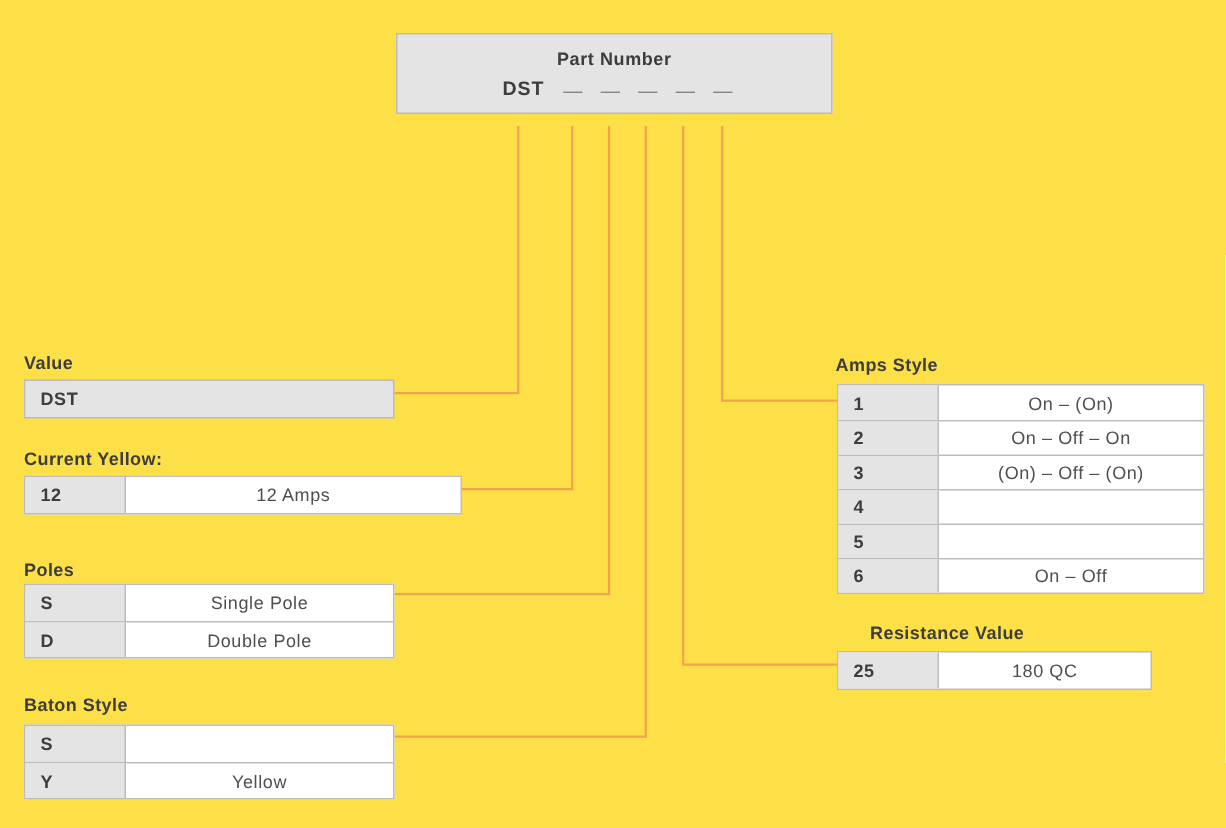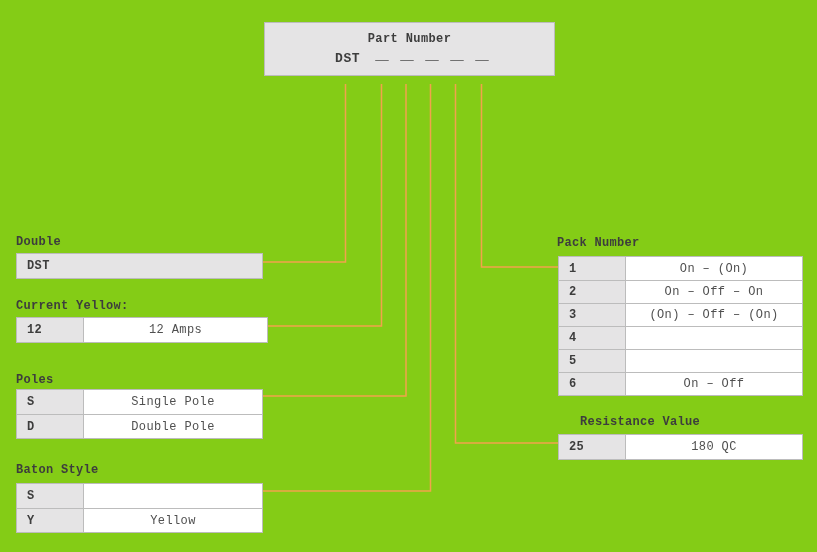--- a/index.html
+++ b/index.html
@@ -1,21 +1,21 @@
 <!DOCTYPE html>
 <html><head>
 <meta charset="utf-8">
 <style>
   html, body { margin: 0; padding: 0; background: #ffffff; }
   .canvas {
     position: relative;
     width: 817px;
     height: 552px;
-    background: #84cc16;
-    font-family: Liberation Mono, monospace;
+    background: #fde047;
+    font-family: Liberation Sans, sans-serif;
     overflow: hidden;
   }
 
   
   .connectors {
     position: absolute;
     left: 0; top: 0;
     width: 817px; height: 552px;
     pointer-events: none;
   }
@@ -117,29 +117,29 @@
     flex: 1 1 auto;
     justify-content: center;
     color: #4F4F4F;
     letter-spacing: 0.4px;
   }
 
   
   .lbl-series          { left: 16px;  top: 235px; }
   .tbl-series          { left: 16px;  top: 253px; width: 247px; }
   .lbl-current-rating  { left: 16px;  top: 299px; }
-  .tbl-current-rating  { left: 16px;  top: 317px; width: 252px; }
+  .tbl-current-rating  { left: 16px;  top: 317px; width: 292px; }
   .lbl-poles           { left: 16px;  top: 373px; text-align: center; }
   .tbl-poles           { left: 16px;  top: 389px; width: 247px; }
   .lbl-baton-style     { left: 16px;  top: 463px; }
   .tbl-baton-style     { left: 16px;  top: 483px; width: 247px; }
   .lbl-pack-style      { left: 557px; top: 236px; }
   .tbl-pack-style      { left: 558px; top: 256px; width: 245px; }
   .lbl-resistance      { left: 557px; top: 415px; margin-left: 23px; }
-  .tbl-resistance      { left: 558px; top: 434px; width: 245px; }
+  .tbl-resistance      { left: 558px; top: 434px; width: 210px; }
 </style>
 </head>
 <body>
 
 <div class="canvas">
 
   <svg class="connectors" viewBox="0 0 817 552">
     <path d="M263,262 L345.5,262 L345.5,84"></path>
     <path d="M263,326 L381.5,326 L381.5,84"></path>
     <path d="M263,396 L406,396 L406,84"></path>
@@ -151,21 +151,21 @@
   <div class="pn-box">
     <div class="pn-title">Part Number</div>
     <div class="pn-prefix">DST</div>
     <div class="pn-blank b0">_</div>
     <div class="pn-blank b1">_</div>
     <div class="pn-blank b2">_</div>
     <div class="pn-blank b3">_</div>
     <div class="pn-blank b4">_</div>
   </div>
 
-  <div class="sec-label lbl-series">Double</div>
+  <div class="sec-label lbl-series">Value</div>
   <div class="tbl tbl-series">
     <div class="row">
       <div class="cell key full">DST</div>
     </div>
   </div>
 
   <div class="sec-label lbl-current-rating">Current Yellow:</div>
   <div class="tbl tbl-current-rating">
     <div class="row">
       <div class="cell key">12</div>
@@ -189,21 +189,21 @@
   <div class="tbl tbl-baton-style">
     <div class="row">
       <div class="cell key">S</div>
     </div>
     <div class="row">
       <div class="cell key">Y</div>
       <div class="cell val">Yellow</div>
     </div>
   </div>
 
-  <div class="sec-label lbl-pack-style">Pack Number</div>
+  <div class="sec-label lbl-pack-style">Amps Style</div>
   <div class="tbl compact tbl-pack-style">
     <div class="row">
       <div class="cell key">1</div>
       <div class="cell val">On – (On)</div>
     </div>
     <div class="row">
       <div class="cell key">2</div>
       <div class="cell val">On – Off – On</div>
     </div>
     <div class="row">

